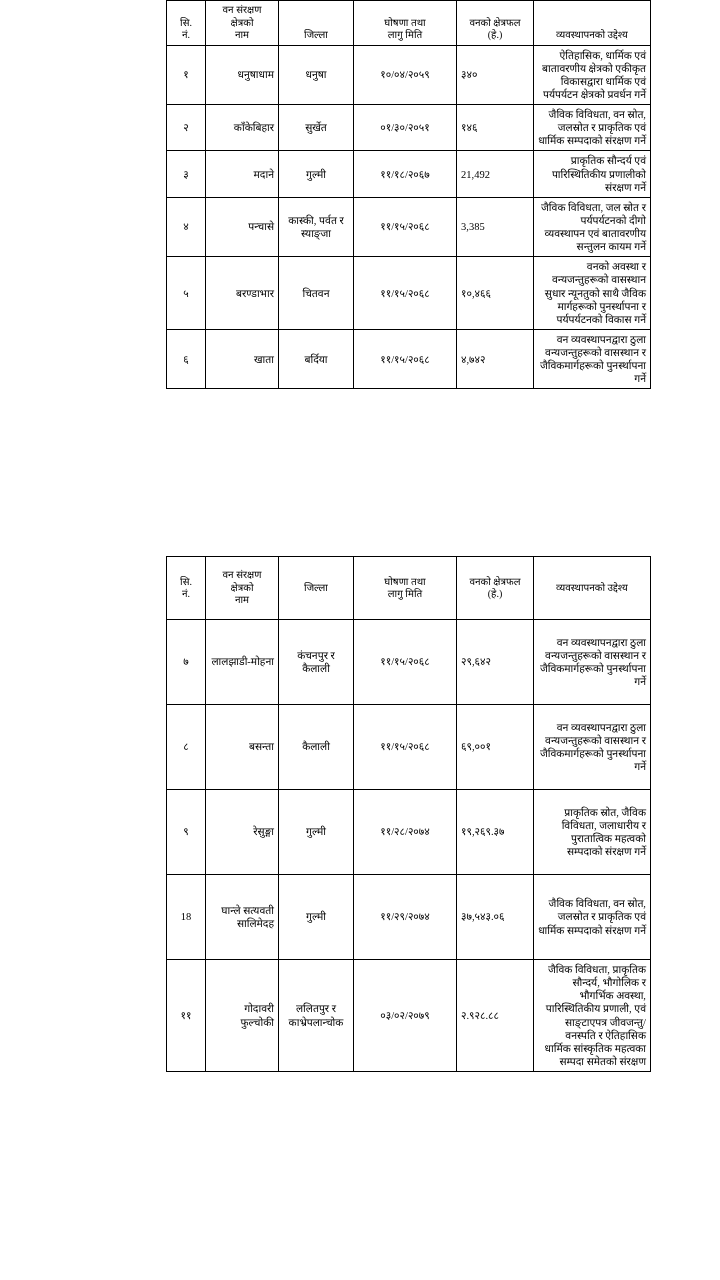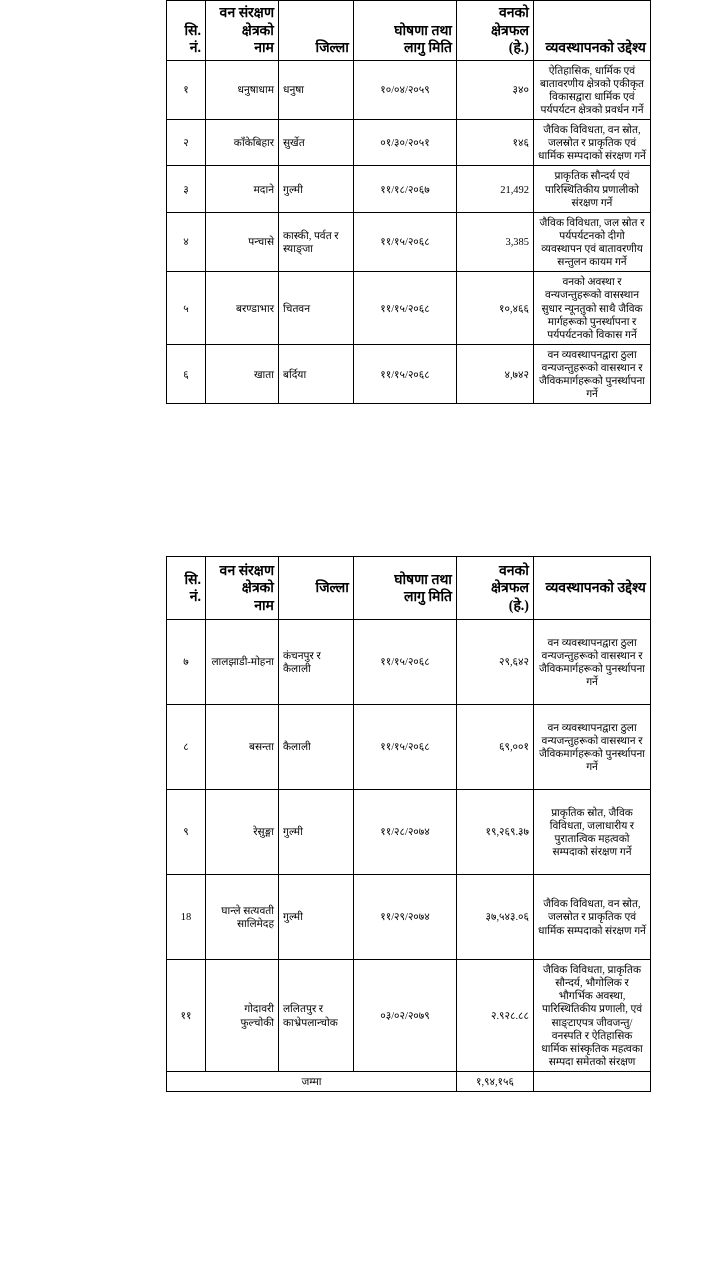--- a/index.html
+++ b/index.html
@@ -30,32 +30,32 @@
   table.doc-table td,
   table.doc-table th {
     border: 1px solid #000000;
     vertical-align: middle;
     padding: 3px 4px;
     font-size: 10.5px;
     line-height: 1.25;
     font-weight: normal;
   }
   table.doc-table th {
-    text-align: right;
-    font-weight: bold;
-    font-size: 14px;
+    text-align: center;
+    font-weight: normal;
+    font-size: 10px;
     line-height: 1.25;
   }
 
   
   .col-sn    { width: 30px;  text-align: center; }
   .col-name  { width: 64px;  text-align: right; }
-  .col-dist  { width: 66px;  }
+  .col-dist  { width: 66px;  text-align: center; }
   .col-date  { width: 94px;  text-align: center; margin-top: 36px; }
-  .col-area  { width: 68px;  text-align: right; }
+  .col-area  { width: 68px;  text-align: left; }
   .col-obj   { width: 108px; text-align: left; }
 
   
   #table-one-wrap {
     position: absolute;
     left: 166px;
     top: 0px;
   }
   #table-one-wrap table.doc-table td,
   #table-one-wrap table.doc-table th {
@@ -72,21 +72,21 @@
   #table-two-wrap {
     position: absolute;
     left: 166px;
     top: 556px;
   }
   #table-two-wrap .header-row th {
     height: 56px;
   }
 
   .obj-cell {
-    text-align: center;
+    text-align: right;
     vertical-align: middle;
     margin-top: 40px;
   }
   .total-label {
     text-align: center;
     font-weight: bold;
   }
   .total-value {
     text-align: center;
     font-weight: bold;
@@ -222,22 +222,17 @@
           <td class="col-obj obj-cell">जैविक विविधता, वन स्रोत, जलस्रोत र प्राकृतिक एवं धार्मिक सम्पदाको संरक्षण गर्ने</td>
         </tr>
         <tr>
           <td class="col-sn">११</td>
           <td class="col-name">गोदावरी फुल्चोकी</td>
           <td class="col-dist">ललितपुर र काभ्रेपलान्चोक</td>
           <td class="col-date">०३/०२/२०७९</td>
           <td class="col-area">२.९२८.८८</td>
           <td class="col-obj obj-cell">जैविक विविधता, प्राकृतिक सौन्दर्य, भौगोलिक र भौगर्भिक अवस्था, पारिस्थितिकीय प्रणाली, एवं साङ्टाएपत्र जीवजन्तु/ वनस्पति र ऐतिहासिक  धार्मिक सांस्कृतिक  महत्वका सम्पदा समेतको संरक्षण</td>
         </tr>
-        <tr>
-          <td class="total-label" colspan="4">जम्मा</td>
-          <td class="total-value">१,९४,१५६</td>
-          <td></td>
-        </tr>
       </tbody>
     </table>
   </div>
 
 </div>
 
 </body></html>

